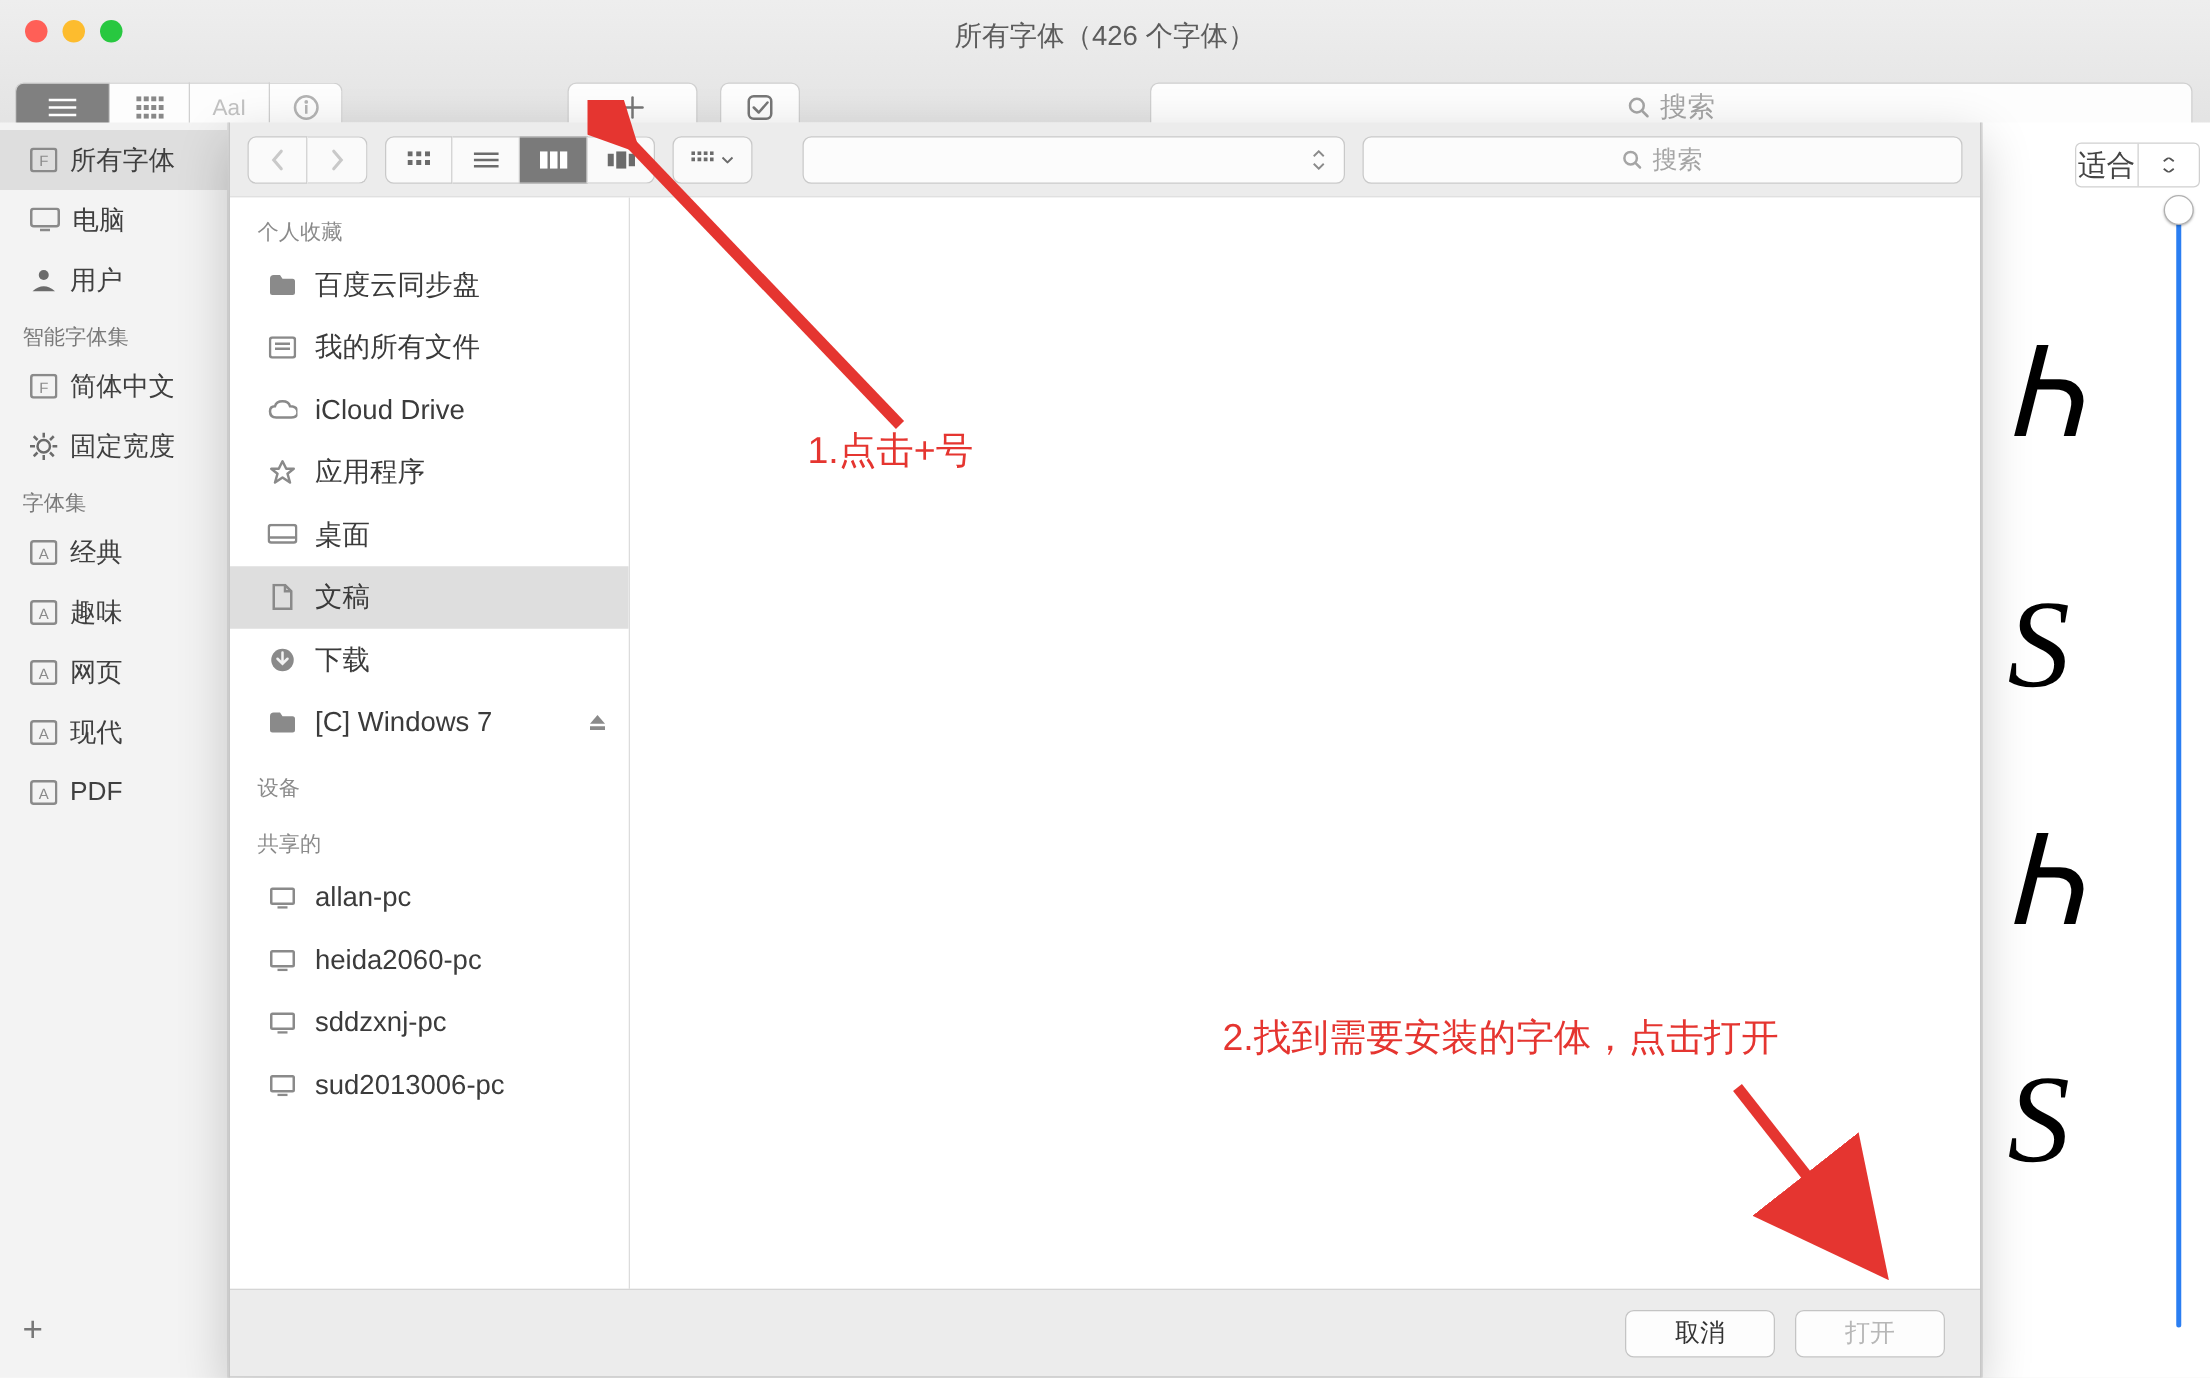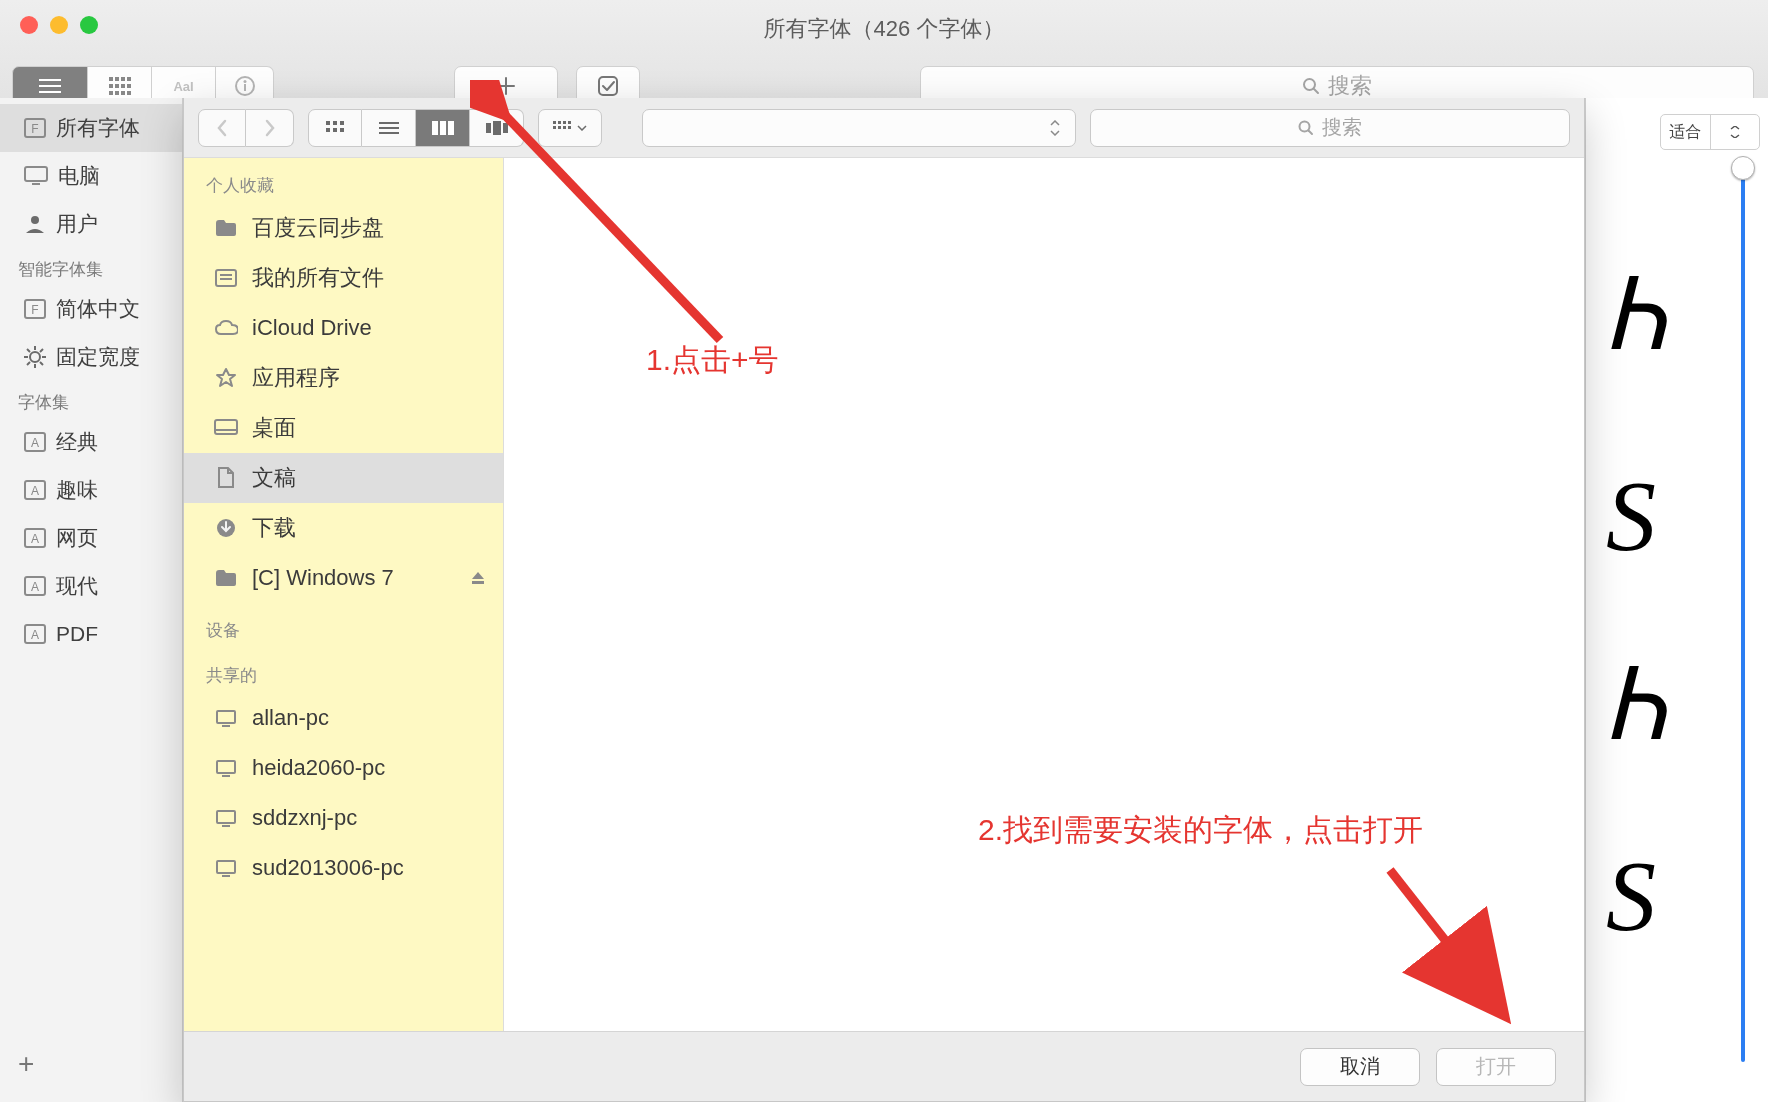--- a/index.html
+++ b/index.html
@@ -87,21 +87,21 @@
     border-left:1px solid var(--light-border);
     position:relative;
     background:#fff;
   }
   .preview .fit-select{
     position:absolute;top:16px;right:8px;
     width:100px;height:36px;
     border:1px solid var(--light-border);border-radius:5px;
     display:flex;
   }
-  .fit-select span{flex:1;display:flex;align-items:center;justify-content:center;font-size:16px;}
+  .fit-select span{flex:1;display:flex;align-items:center;justify-content:center;font-size:23px;}
   .fit-select .caret{width:28px;border-left:1px solid var(--light-border);font-size:14px;}
   .preview .slider{
     position:absolute;top:70px;right:18px;width:14px;bottom:40px;
   }
   .slider .track{position:absolute;left:50%;top:0;bottom:0;width:4px;transform:translateX(-50%);background:#2b7ef2;border-radius:2px;}
   .slider .thumb{position:absolute;left:50%;top:0;transform:translate(-50%,-50%);width:24px;height:24px;border-radius:50%;background:#fff;border:1px solid #b0b0b0;box-shadow:0 1px 2px rgba(0,0,0,.3);}
   .preview .letters{position:absolute;left:0;top:120px;bottom:12px;width:calc(100% - 50px);overflow:hidden;}
   .preview .letters span{position:absolute;left:20px;font-family:Georgia,serif;font-size:100px;font-style:italic;color:#000;}
   
   .sheet{
@@ -121,21 +121,21 @@
   .view-seg{display:flex;}
   .view-seg .v{width:54px;height:38px;border:1px solid #c9c9c9;display:flex;align-items:center;justify-content:center;background:#fafafa;color:#5c5c5c;font-size:16px;}
   .view-seg .v:first-child{border-radius:7px 0 0 7px;}
   .view-seg .v:last-child{border-radius:0 7px 7px 0;}
   .view-seg .v + .v{border-left:none;}
   .view-seg .v.active{background:#7a7a7a;color:#fff;}
   .arr-btn{height:38px;border:1px solid #c9c9c9;border-radius:7px;padding:0 14px;display:flex;align-items:center;gap:6px;background:#fafafa;color:#5c5c5c;}
   .path-bar{flex:1;height:38px;border:1px solid #c9c9c9;border-radius:7px;background:#fcfcfc;display:flex;align-items:center;justify-content:flex-end;padding:0 14px;color:#7a7a7a;}
   .sheet-search{width:480px;height:38px;border:1px solid #c9c9c9;border-radius:7px;background:#fcfcfc;display:flex;align-items:center;justify-content:center;gap:8px;color:#a5a5a5;font-size:20px;}
   .sheet-body{flex:1;display:flex;min-height:0;}
-  .finder-side{width:320px;background:#fef9c3;border-right:1px solid #dcdcdc;overflow:hidden;font-size:22px;color:#3b3b3b;}
+  .finder-side{width:320px;background:#ffffff;border-right:1px solid #dcdcdc;overflow:hidden;font-size:22px;color:#3b3b3b;}
   .finder-side .heading{font-size:17px;color:#8b8b8b;padding:16px 0 6px 22px;}
   .finder-side .row{display:flex;align-items:center;gap:14px;height:50px;padding-left:30px;white-space:nowrap;}
   .finder-side .row.selected{background:#dedede;}
   .finder-side .icon{width:24px;display:flex;justify-content:center;color:#7a7a7a;}
   .finder-side .eject{margin-left:auto;margin-right:18px;color:#8a8a8a;}
   .finder-content{flex:1;background:#fff;}
   .sheet-buttons{height:70px;border-top:1px solid #d5d5d5;display:flex;align-items:center;justify-content:flex-end;gap:16px;padding-right:28px;}
   .btn{width:120px;height:38px;border:1px solid #c4c4c4;border-radius:7px;background:#fdfdfd;display:flex;align-items:center;justify-content:center;font-size:20px;color:#333;}
   .btn.disabled{color:#b7b7b7;}
   
@@ -180,21 +180,21 @@
                 <rect x="12" y="7" width="4" height="4"></rect>
                 <rect x="18" y="7" width="4" height="4"></rect>
                 <rect x="0" y="14" width="4" height="4"></rect>
                 <rect x="6" y="14" width="4" height="4"></rect>
                 <rect x="12" y="14" width="4" height="4"></rect>
                 <rect x="18" y="14" width="4" height="4"></rect>
               </g>
             </svg>
         </span>
       </div>
-      <div class="tb-btn" style="width:64px;color:#c2c2c2;font-size:13px;font-weight:bold;">AaI</div>
+      <div class="tb-btn" style="width:64px;color:#c2c2c2;font-size:18px;">AaI</div>
       <div class="tb-btn" style="width:58px;">
         <span class="ico">
           <svg width="22" height="22" viewBox="0 0 22 22">
               <circle cx="11" cy="11" r="9" fill="none" stroke="#b4b4b4" stroke-width="2"></circle>
               <circle cx="11" cy="6.5" r="1.5" fill="#b4b4b4"></circle>
               <rect x="10" y="9" width="2" height="7" fill="#b4b4b4"></rect>
             </svg>
         </span>
       </div>
     </div>

